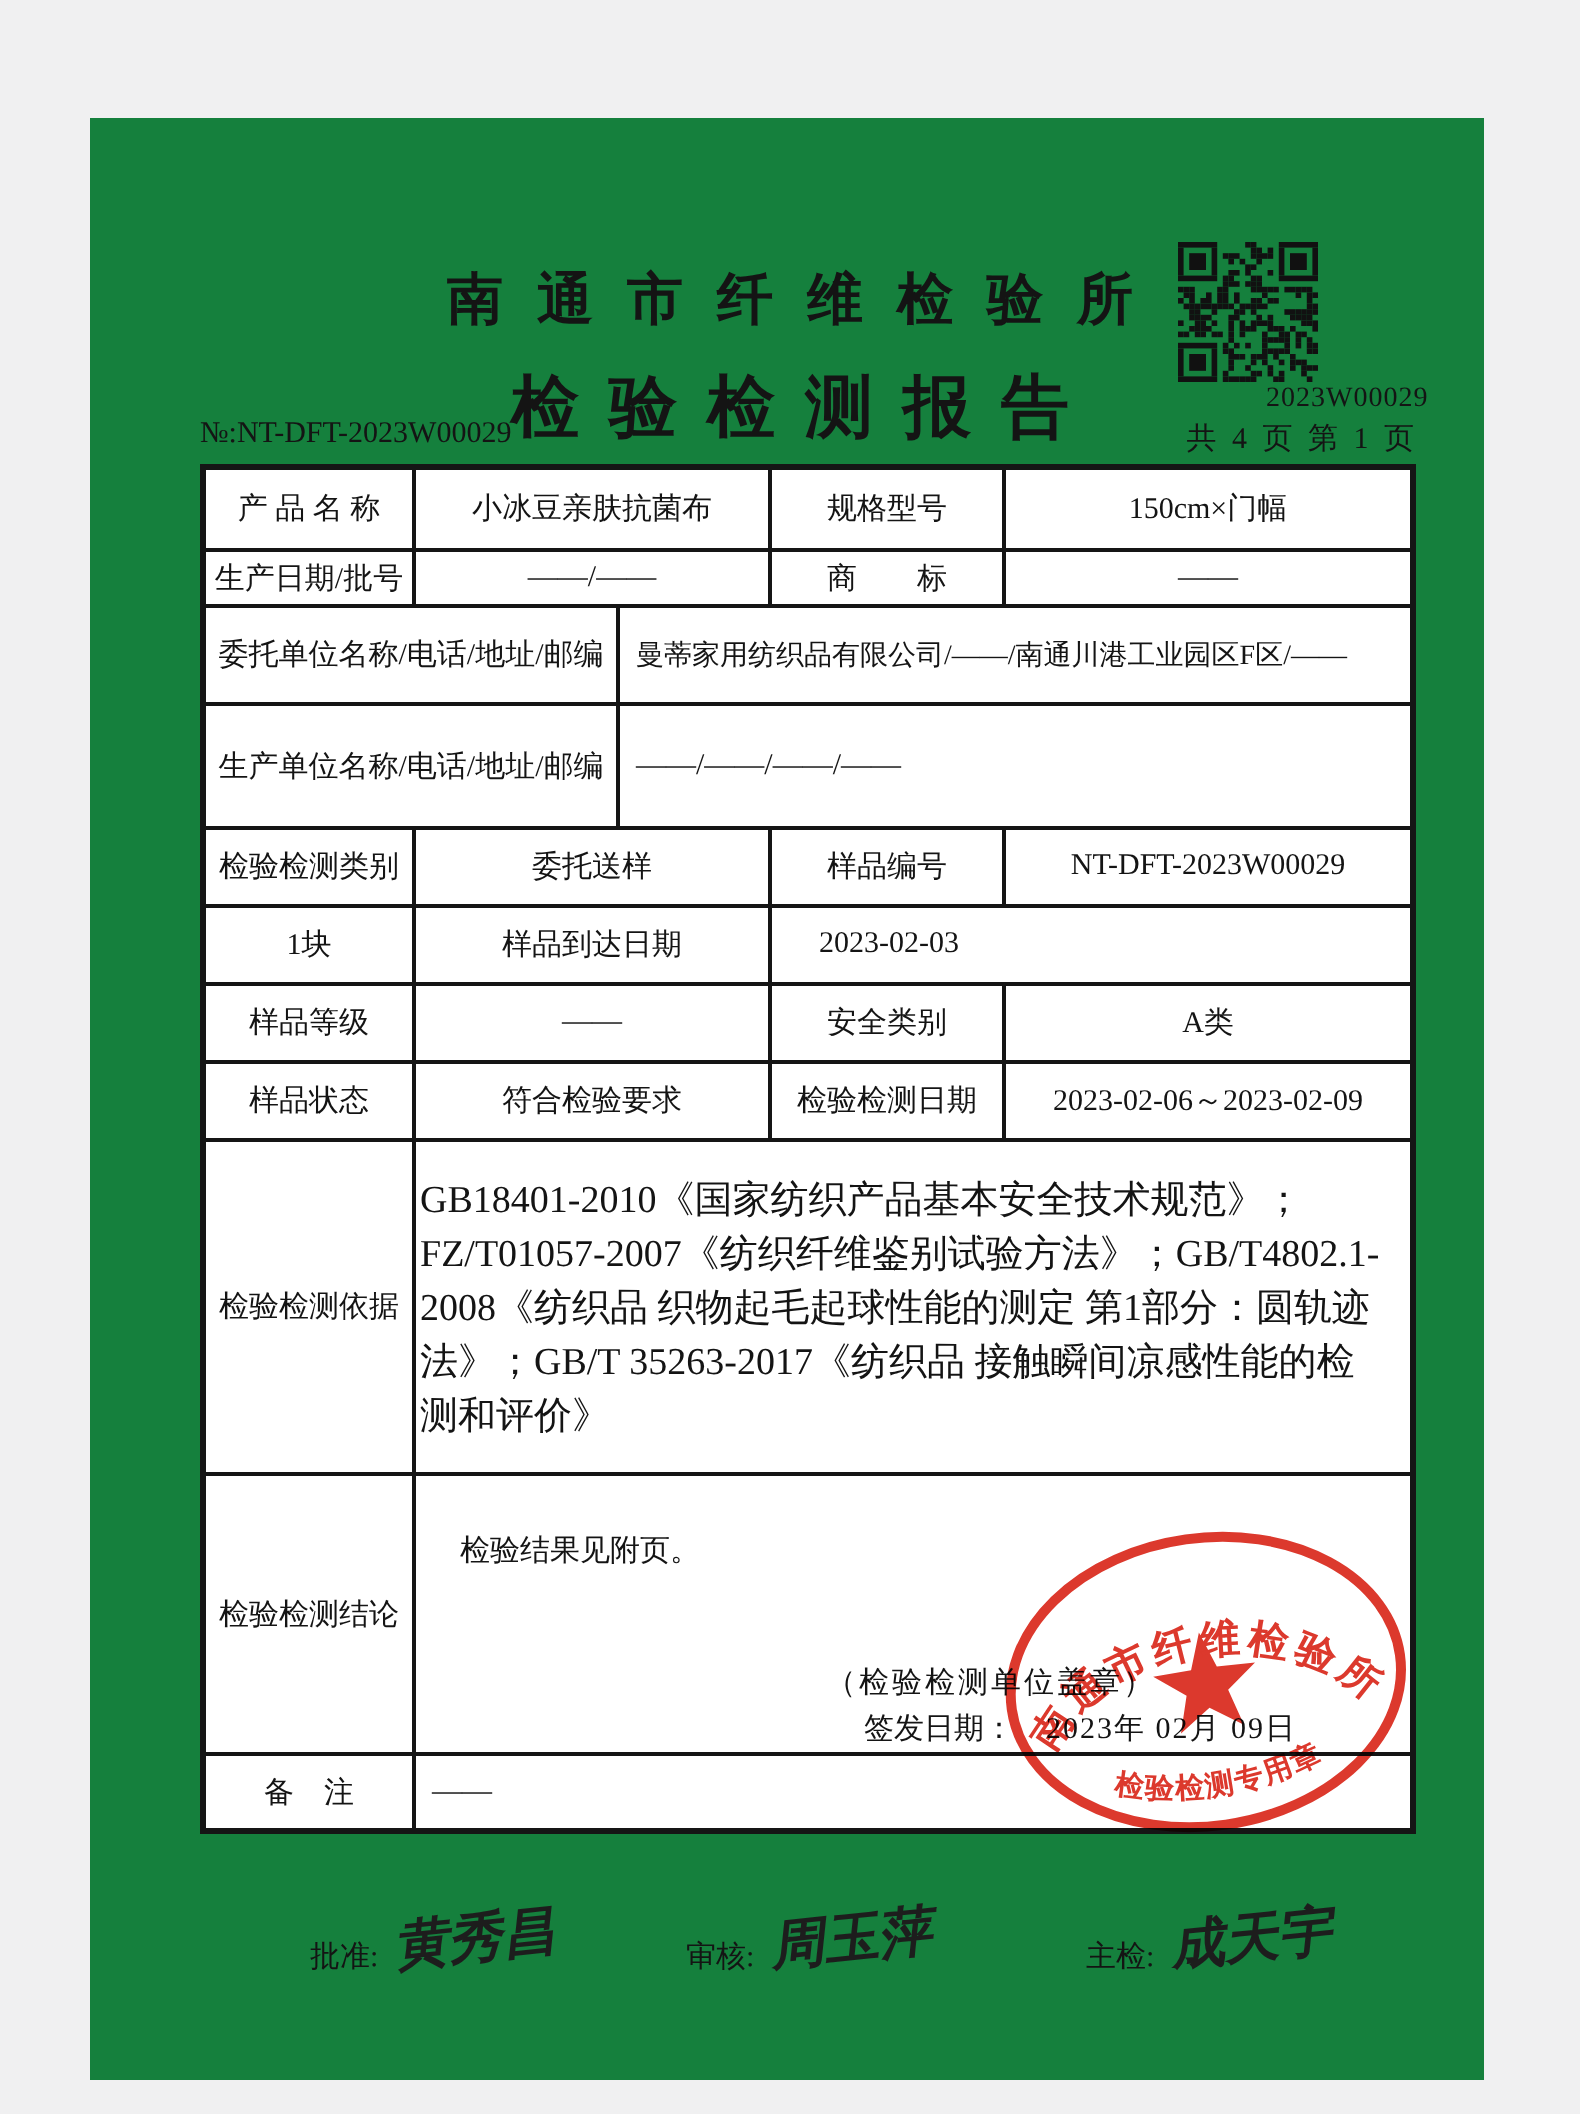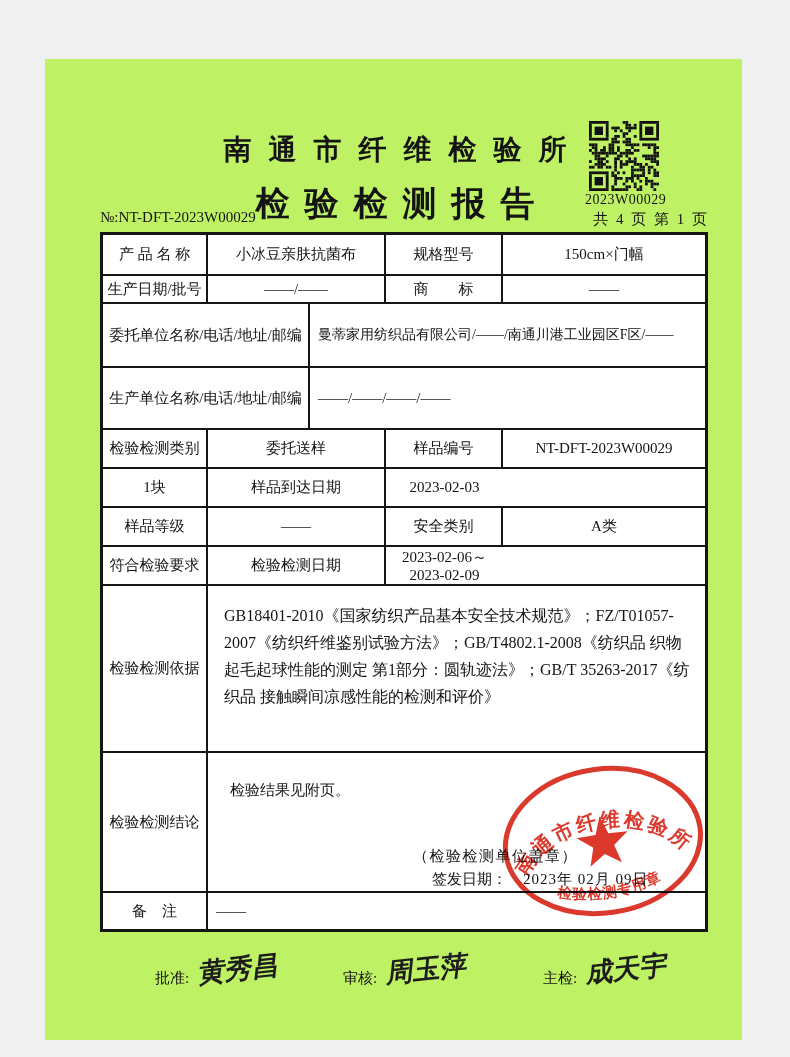--- a/index.html
+++ b/index.html
@@ -5,60 +5,60 @@
   * { box-sizing: border-box; margin: 0; padding: 0; }
   body {
     width: 790px; height: 1057px; position: relative;
     background: #f0f0f1;
     font-family: "Liberation Serif", "DejaVu Serif", serif;
     color: #141414;
     overflow: hidden;
   }
   .page {
     position: absolute; left: 45px; top: 59px;
-    width: 697px; height: 981px; background: #bef264;
+    width: 697px; height: 981px; background: #15803d;
   }
   .org-title {
     position: absolute; left: 30px; top: 72px; width: 640px;
     text-align: center; font-size: 28px; font-weight: bold;
     letter-spacing: 17px; text-indent: 17px; white-space: nowrap;
   }
   .report-title {
     position: absolute; left: 30px; top: 122px; width: 640px;
     text-align: center; font-size: 34px; font-weight: bold;
     letter-spacing: 15px; text-indent: 15px; white-space: nowrap;
   }
   .report-no { position: absolute; left: 55px; top: 150px; font-size: 15px; }
   .page-info { position: absolute; right: 33px; top: 151px; font-size: 15px; letter-spacing: 2px; margin-left: 17px; }
   .qr-wrap { position: absolute; left: 540px; top: 62px; width: 78px; }
   .qr-wrap svg { display: block; margin: 0 auto; }
-  .qr-label { font-size: 14px; text-align: right; margin-top: 1px; letter-spacing: .5px; }
+  .qr-label { font-size: 14px; text-align: right; margin-top: 1px; letter-spacing: .5px; margin-left: 48px; }
 
   .tbl {
     position: absolute; left: 55px; top: 173px; width: 608px;
     border: 3px solid #151515; background: #fff;
   }
   .row { display: grid; border-bottom: 2px solid #151515; }
   .row:last-child { border-bottom: none; }
   .cols4 { grid-template-columns: 105px 178px 117px 1fr; }
   .cols2w { grid-template-columns: 207px 1fr; }
   .cols2n { grid-template-columns: 105px 1fr; }
-  .h41 {height:41px} .h42 {height:28px} .h64 {height:64px} .h62 {height:62px}
+  .h41 {height:41px} .h42 {height:28px} .h64 {height:49px} .h62 {height:62px}
   .h39 {height:39px} .h167 {height:167px} .h140 {height:140px} .h36 {height:36px}
   .cell {
     border-right: 2px solid #151515;
     display: flex; align-items: center; justify-content: center;
     font-size: 15px; text-align: center; padding: 2px 4px; overflow: hidden;
   }
   .cell:last-child { border-right: none; }
   .cell.left { justify-content: flex-start; text-align: right; padding-left: 8px; }
   .nowrap { white-space: nowrap; }
   .basis-val {
     align-items: flex-start; justify-content: flex-start; text-align: left;
-    padding: 16px 10px 0 16px; line-height: 27px; font-size: 16px;
+    padding: 16px 10px 0 2px; line-height: 27px; font-size: 19px;
   }
   .concl-cell { position: relative; padding: 0; }
   .concl-text { position: absolute; left: 22px; top: 28px; font-size: 15px; }
   .seal-note { position: absolute; left: 205px; top: 94px; font-size: 15px; letter-spacing: 1.5px; }
   .issue { position: absolute; left: 224px; top: 117px; font-size: 15px; }
   .issue .val { margin-left: 16px; letter-spacing: 1px; }
 
   .stamp {
     position: absolute; left: 455px; top: 706px; width: 206px; height: 153px;
     transform: rotate(-8deg); mix-blend-mode: multiply; opacity: .92;
@@ -357,20 +357,21 @@
     </div>
 
     <div class="row cols4 h39">
       <div class="cell">样品等级</div>
       <div class="cell">——</div>
       <div class="cell">安全类别</div>
       <div class="cell">A类</div>
     </div>
 
     <div class="row cols4 h39">
+      <div class="cell">样品状态</div>
       <div class="cell">符合检验要求</div>
       <div class="cell">检验检测日期</div>
       <div class="cell">2023-02-06～2023-02-09</div>
     </div>
 
     <div class="row cols2n h167">
       <div class="cell">检验检测依据</div>
       <div class="cell basis-val">GB18401-2010《国家纺织产品基本安全技术规范》；FZ/T01057-2007《纺织纤维鉴别试验方法》；GB/T4802.1-2008《纺织品 织物起毛起球性能的测定 第1部分：圆轨迹法》；GB/T 35263-2017《纺织品 接触瞬间凉感性能的检测和评价》</div>
     </div>
 

